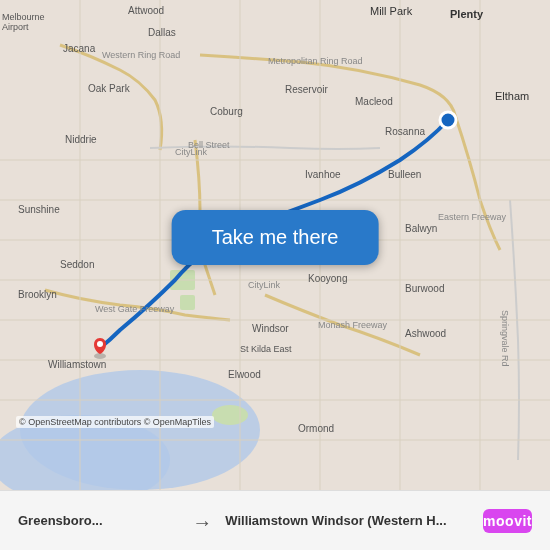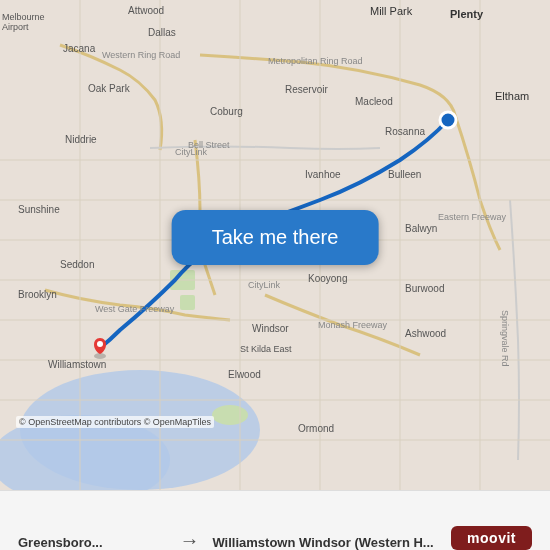--- a/index.html
+++ b/index.html
@@ -43,21 +43,21 @@
       white-space: nowrap;
       z-index: 10;
       box-shadow: 0 2px 8px rgba(0,0,0,0.3);
     }
 
     .footer {
       height: 60px;
       background: #f5f5f5;
       border-top: 1px solid #ddd;
       display: flex;
-      align-items: flex-end;
+      align-items: center;
       padding: 0 10px;
       gap: 0;
     }
 
     .footer-from {
       flex: 1;
       display: flex;
       flex-direction: column;
       justify-content: center;
       padding: 0 8px;
@@ -91,24 +91,24 @@
 
     .moovit-logo {
       display: flex;
       align-items: center;
       justify-content: center;
       padding: 0 8px;
       flex-shrink: 0;
     }
 
     .moovit-badge {
-      background: #7f1d1d;
+      background: #d946ef;
       color: white;
       border-radius: 6px;
-      padding: 4px 16px;
+      padding: 4px 0;
       font-size: 14px;
       font-weight: bold;
       letter-spacing: 0.5px;
     }
 
     .attribution {
       position: absolute;
       bottom: 62px;
       left: 4px;
       font-size: 9px;

